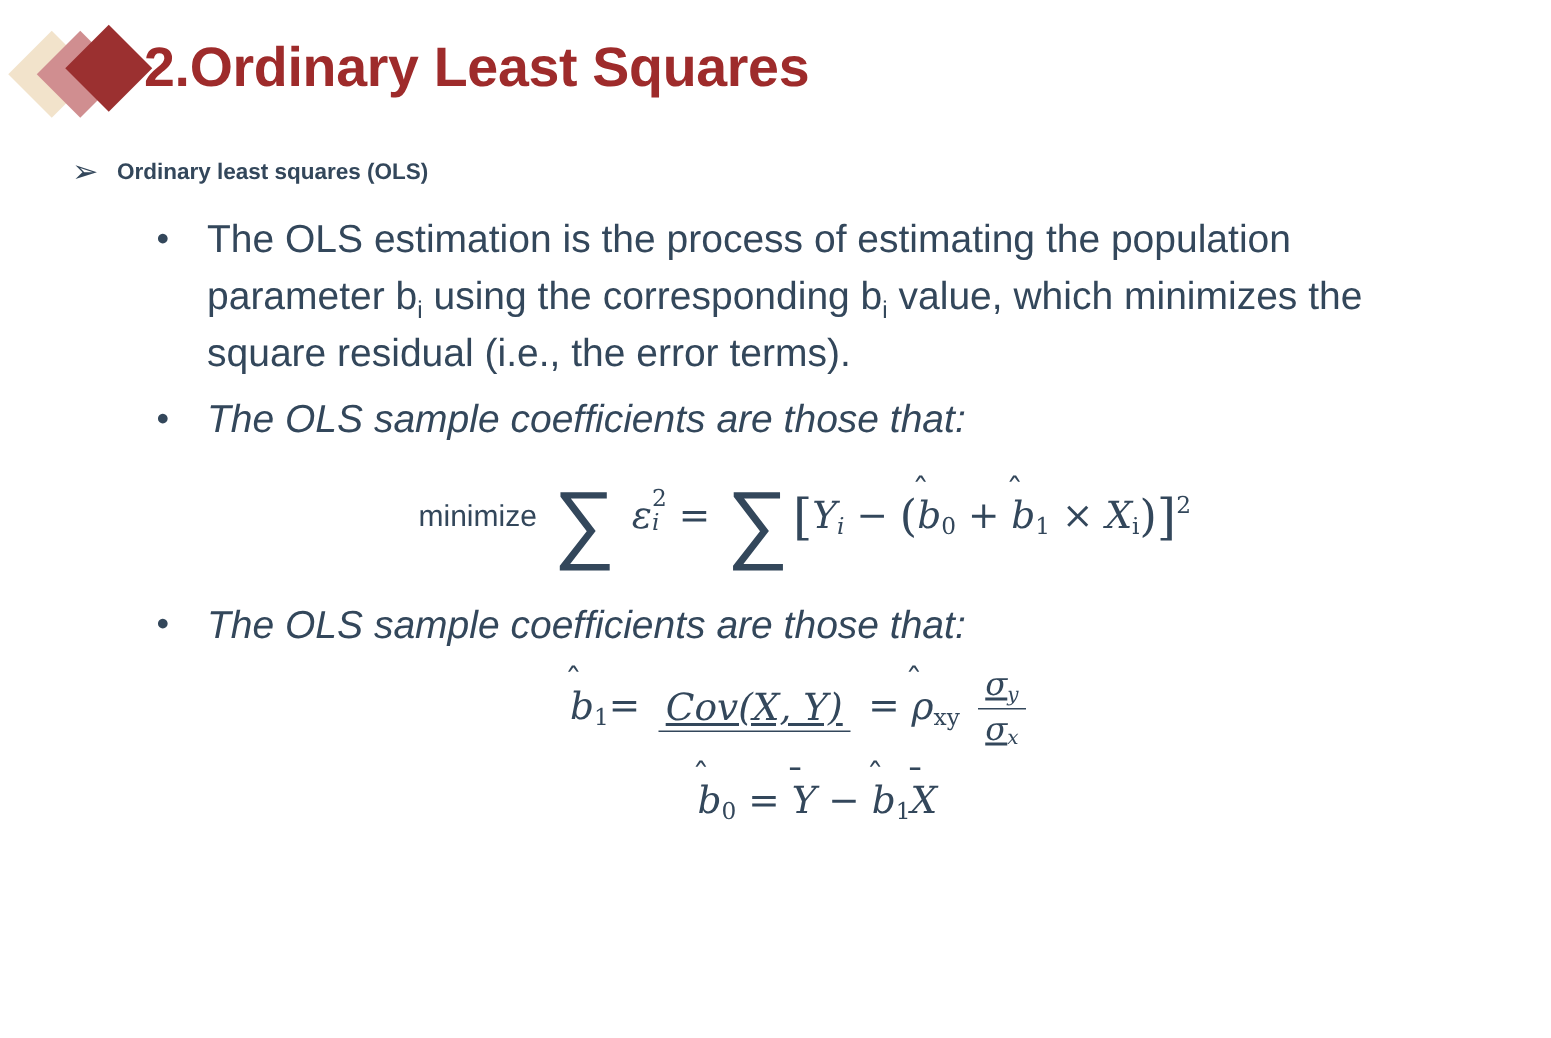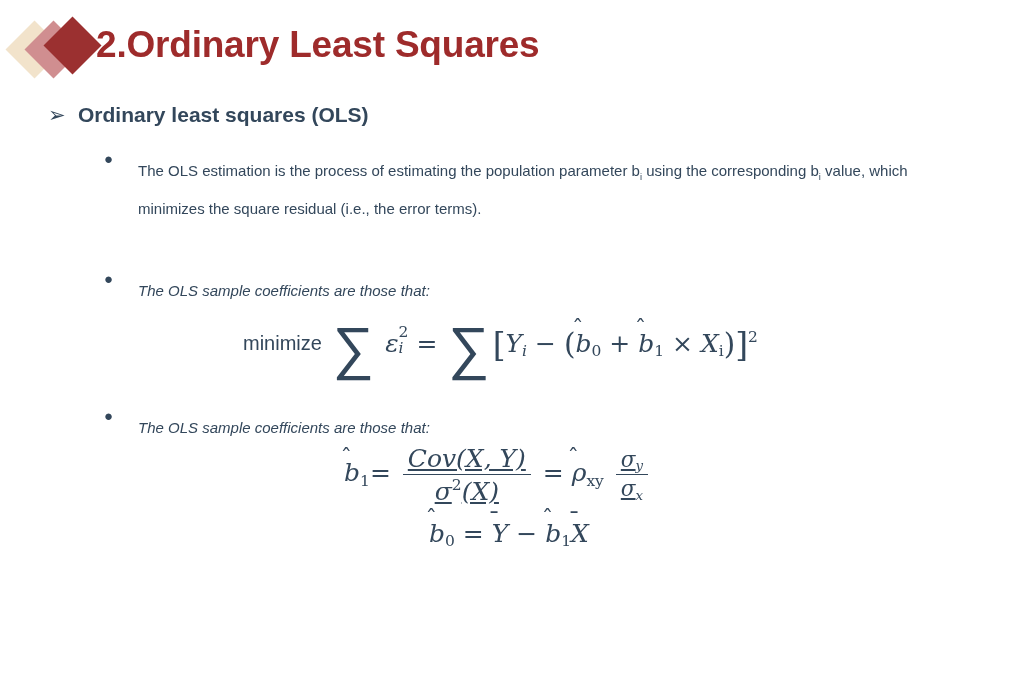--- a/index.html
+++ b/index.html
@@ -66,56 +66,56 @@
     display: flex;
     align-items: flex-start;
   }
   .arrow-bullet {
     width: 30px;
     font-size: 21px;
     line-height: 30px;
     flex: none;
   }
   .level1-text {
-    font-size: 21px;
+    font-size: 15px;
     font-weight: bold;
     line-height: 30px;
   }
 
   .level2-item {
     position: absolute;
     left: 104px;
     display: flex;
     align-items: flex-start;
   }
   .dot-bullet {
     width: 34px;
     flex: none;
     font-size: 15px;
     line-height: 38px;
   }
   .level2-text {
-    font-size: 15px;
+    font-size: 26px;
     line-height: 38px;
     width: 790px;
-    margin-top: 12px;
   }
   .level2-text.oneline { width: auto; white-space: nowrap; font-style: italic; }
 
   #para-estimation { top: 48px; }
   #bullet-minimize { top: 168px; }
   #bullet-coeffs   { top: 305px; }
 
   sub, sup { font-size: 0.62em; line-height: 0; }
 
   
   .math {
     position: absolute;
     font-family: "DejaVu Serif", serif;
     white-space: nowrap;
+    margin-left: 36px;
   }
   .mi  { font-style: italic; }
   .mup { font-style: normal; }
   .msub  { font-size: 0.62em; vertical-align: -0.28em; display: inline-block; }
   .msup  { font-size: 0.62em; vertical-align: 0.62em;  display: inline-block; }
   .subsup {
     display: inline-block;
     vertical-align: -0.05em;
     font-size: 0.62em;
     text-align: left;
@@ -245,21 +245,20 @@
   <div class="level2-item" id="bullet-coeffs">
     <span class="dot-bullet">●</span>
     <span class="level2-text oneline">The OLS sample coefficients are those that:</span>
   </div>
 
   <div class="math" id="formula-b1">
     <span class="hatwrap"><span class="hat mup">̂</span><span class="mi">b</span></span><span class="msub mup">1</span><span class="mup">=</span>
 
     <span class="frac">
       <span class="num mi">Cov(X, Y)</span>
-      <span class="den"><span class="mi">σ</span><span class="msup mup">2</span><span class="mi">(X)</span></span>
     </span>
 
     <span class="mup">=</span>
     <span class="hatwrap"><span class="hat mup">̂</span><span class="mi">ρ</span></span><span class="msub mup">xy</span>
 
     <span class="frac small">
       <span class="num"><span class="mi">σ</span><span class="msub mi">y</span></span>
       <span class="den"><span class="mi">σ</span><span class="msub mi">x</span></span>
     </span>
   </div>

